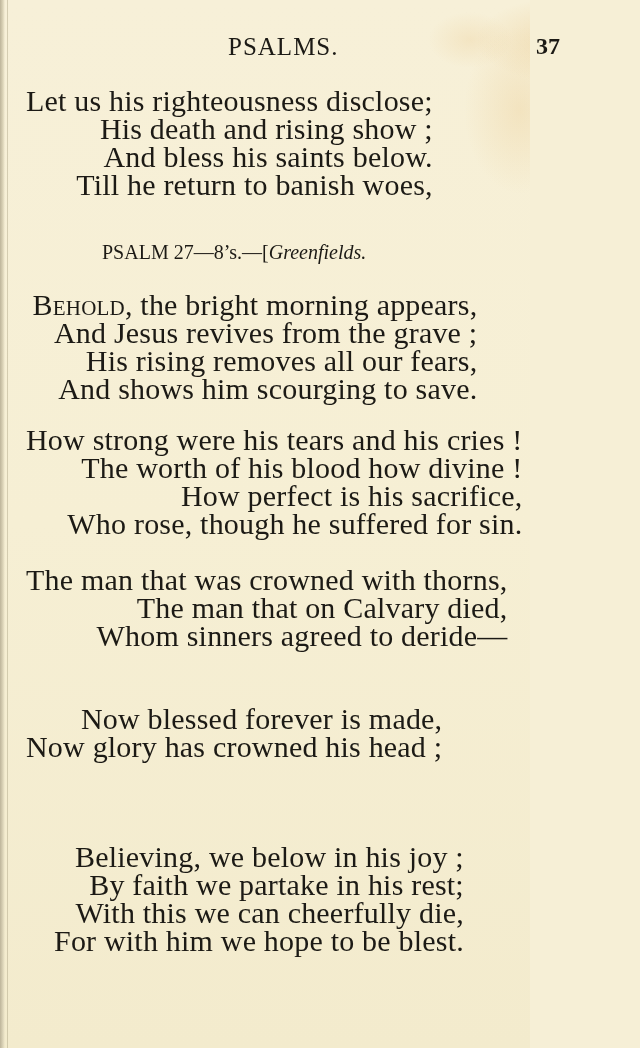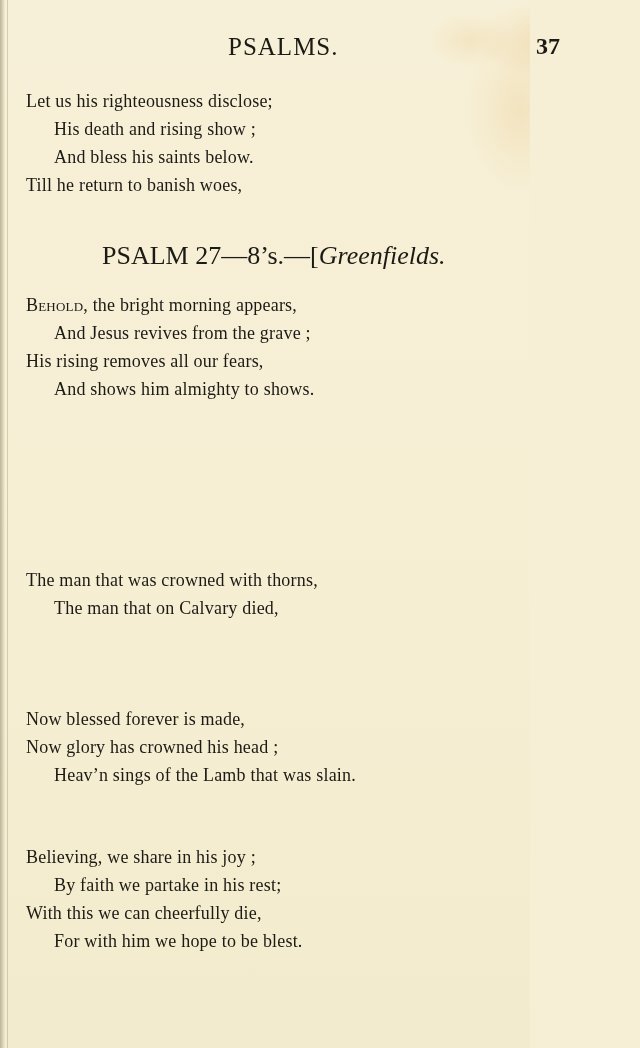--- a/index.html
+++ b/index.html
@@ -56,36 +56,37 @@
     .page-number {
       position: absolute;
       left: 536px;
       top: 0;
       font-size: 24px;
       font-weight: bold;
     }
     .stanza {
       position: absolute;
       left: 26px;
-      font-size: 18px;
+      font-size: 30px;
       line-height: 28px;
       letter-spacing: 0.2px;
+      text-align: right;
     }
     .line {
       display: block;
       white-space: nowrap;
     }
     .line.indent {
       padding-left: 28px;
     }
     .psalm-heading {
       position: absolute;
       top: 241px;
       left: 102px;
-      font-size: 26px;
+      font-size: 20px;
       white-space: nowrap;
     }
     .tune-name {
       font-style: italic;
     }
     .smallcaps {
       font-variant: small-caps;
       font-family: Liberation Serif, serif;
     }
   </style>
@@ -109,34 +110,40 @@
   </div>
 
   <div class="psalm-heading">
     <span>PSALM 27—8’s.—[</span><span class="tune-name">Greenfields.</span>
   </div>
 
   <div class="stanza" style="top:291px;">
     <span class="line"><span class="smallcaps">Behold</span><span>, the bright morning appears,</span></span>
     <span class="line indent">And Jesus revives from the grave ;</span>
     <span class="line">His rising removes all our fears,</span>
-    <span class="line indent">And shows him almighty to shows.</span>
+    <span class="line indent">And shows him scourging to save.</span>
   </div>
 
+  <div class="stanza" style="top:426px;">
+    <span class="line">How strong were his tears and his cries !</span>
+    <span class="line indent">The worth of his blood how divine !</span>
+    <span class="line">How perfect is his sacrifice,</span>
+    <span class="line indent">Who rose, though he suffered for sin.</span>
+  </div>
 
   <div class="stanza" style="top:566px;">
     <span class="line">The man that was crowned with thorns,</span>
     <span class="line indent">The man that on Calvary died,</span>
+    <span class="line indent">Whom sinners agreed to deride—</span>
   </div>
 
   <div class="stanza" style="top:705px;">
     <span class="line">Now blessed forever is made,</span>
     <span class="line">Now glory has crowned his head ;</span>
-    <span class="line indent">Heav’n sings of the Lamb that was slain.</span>
   </div>
 
   <div class="stanza" style="top:843px;">
-    <span class="line">Believing, we share in his joy ;</span>
+    <span class="line">Believing, we below in his joy ;</span>
     <span class="line indent">By faith we partake in his rest;</span>
     <span class="line">With this we can cheerfully die,</span>
     <span class="line indent">For with him we hope to be blest.</span>
   </div>
 </div>
 
 </body></html>

